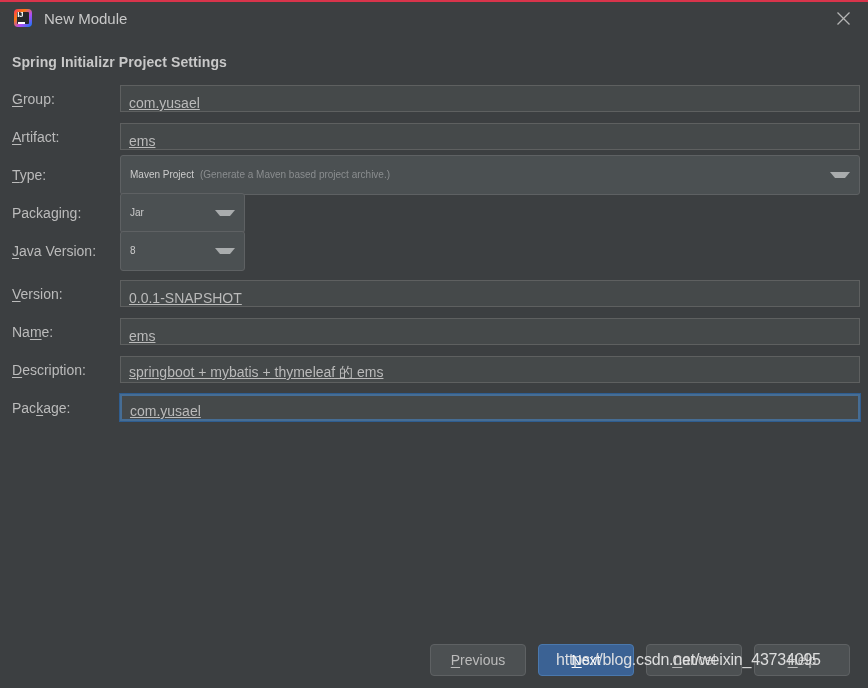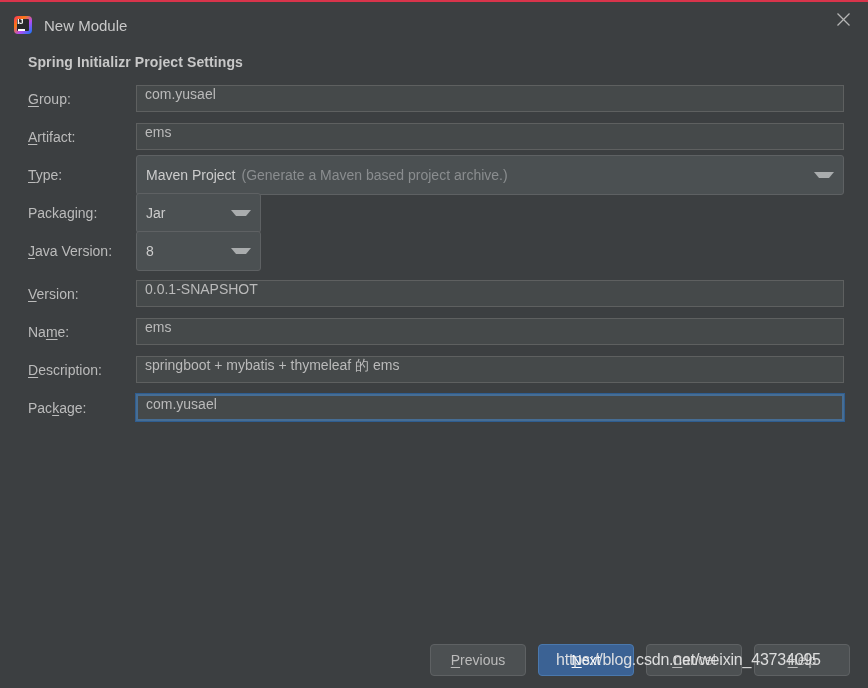--- a/index.html
+++ b/index.html
@@ -25,21 +25,21 @@
     box-sizing: border-box;
     display: flex;
     flex-direction: column;
   }
 
   
   #titlebar {
     height: 32px;
     flex: 0 0 32px;
     display: flex;
-    align-items: flex-end;
+    align-items: center;
     padding: 0 4px 0 14px;
     background: #3c3f41;
   }
   #app-icon {
     width: 18px;
     height: 18px;
     flex: 0 0 18px;
     position: relative;
     border-radius: 4px;
     overflow: hidden;
@@ -84,21 +84,21 @@
     align-items: center;
     justify-content: center;
     cursor: pointer;
   }
   #close-button svg { display: block; }
 
   
   #content {
     flex: 1 1 auto;
     position: relative;
-    padding: 0 24px;
+    padding: 0 8px;
   }
   #section-heading {
     font-size: 14px;
     font-weight: bold;
     color: #c8c8c8;
     margin: 20px 0 0 4px;
     letter-spacing: 0.1px;
   }
 
   
@@ -126,43 +126,44 @@
     text-underline-offset: 2px;
   }
 
   .textfield {
     flex: 1 1 auto;
     height: 27px;
     background: #45494a;
     border: 1px solid #5e6060;
     box-sizing: border-box;
     display: flex;
-    align-items: flex-start;
+    align-items: flex-end;
     padding: 0 8px;
     font-size: 14px;
     color: #bababa;
     white-space: nowrap;
     overflow: hidden;
+    text-decoration: underline;
   }
   .textfield.focused {
     border: 2px solid #466d94;
     outline: 1px solid #2f5d8f;
     background: #45494a;
   }
 
   .combo {
     height: 40px;
     background: #4b5052;
     border: 1px solid #5e6163;
     border-radius: 3px;
     box-sizing: border-box;
     display: flex;
     align-items: center;
     padding: 0 6px 0 9px;
-    font-size: 14px;
+    font-size: 10px;
     color: #bababa;
     white-space: nowrap;
     overflow: hidden;
   }
   .combo.wide { flex: 1 1 auto; }
   .combo.narrow { width: 125px; flex: 0 0 125px; }
   .combo .value { color: #cccccc; }
   .combo .hint {
     color: #8a8d8f;
     margin-left: 6px;

